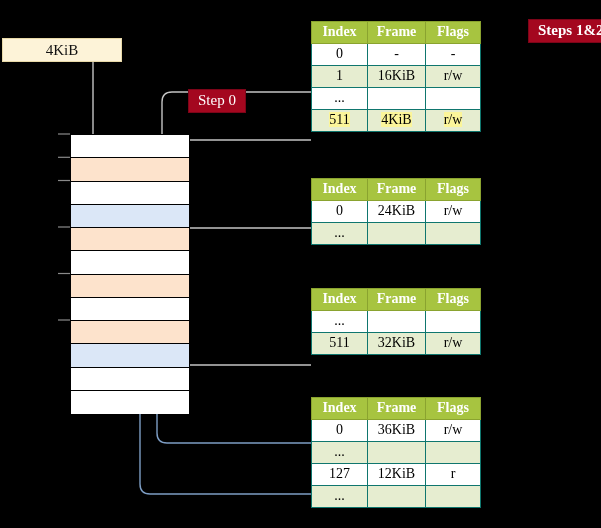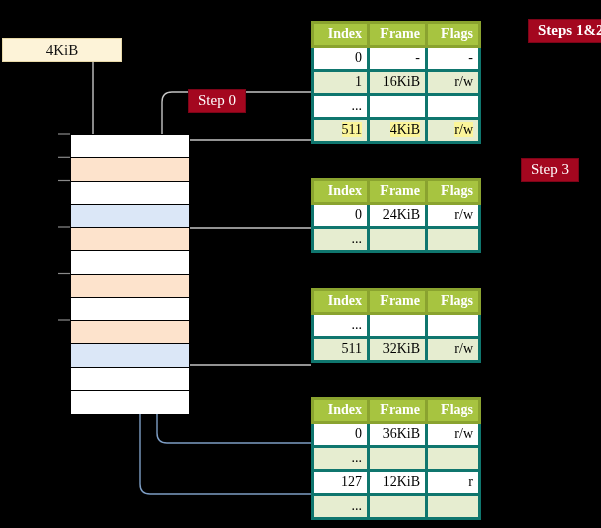--- a/index.html
+++ b/index.html
@@ -54,25 +54,25 @@
 
   
   .ptable{
     position:absolute;
     width:170px;
     border-collapse:collapse;
     background:#fff;
     table-layout:fixed;
   }
   .ptable th,.ptable td{
-    border:3px solid #0f766e;
+    border:1px solid #0f766e;
     font-size:14px;
     line-height:1.15;
     padding:2px 5px 3px 5px;
-    text-align:right;
+    text-align:center;
     height:19px;
     box-sizing:border-box;
     overflow:hidden;
     white-space:nowrap;
   }
   .ptable th{
     background:#a7c440;
     color:#fff;
     font-weight:bold;
     border-color:#8aa32f;
@@ -151,23 +151,20 @@
       <div class="mem-row"></div>
       <div class="mem-row"></div>
     </div>
 
   <div class="badge" style="left:188px;top:41px;margin-top:48px;">
     <span>Step 0</span>
   </div>
   <div class="badge" style="left:528px;top:19px;font-weight:bold;">
     <span>Steps 1&amp;2</span>
   </div>
-  <div class="badge" style="left:521px;top:158px;">
-    <span>Step 3</span>
-  </div>
 
   <table class="ptable" id="ptable-0" style="left:311px;top:21px;">
       <thead>
         <tr>
           <th class="c-index">Index</th>
           <th class="c-frame">Frame</th>
           <th class="c-flags">Flags</th>
         </tr>
       </thead>
       <tbody>

